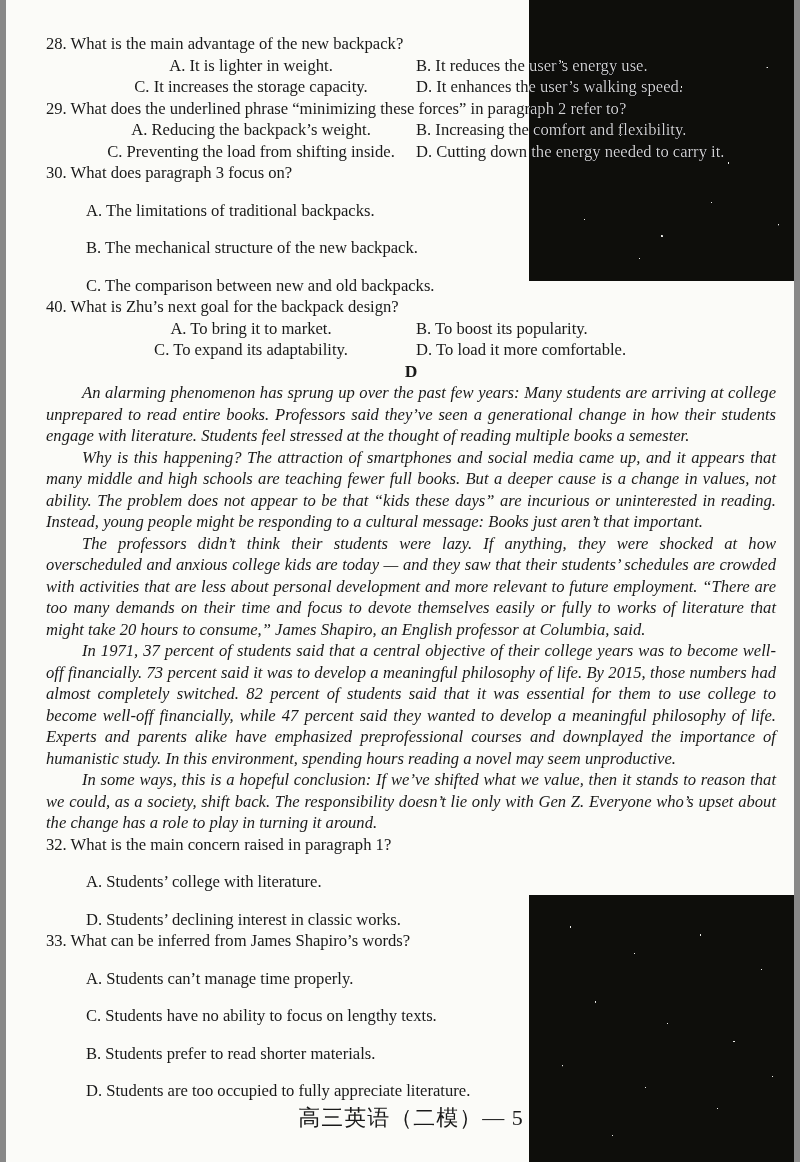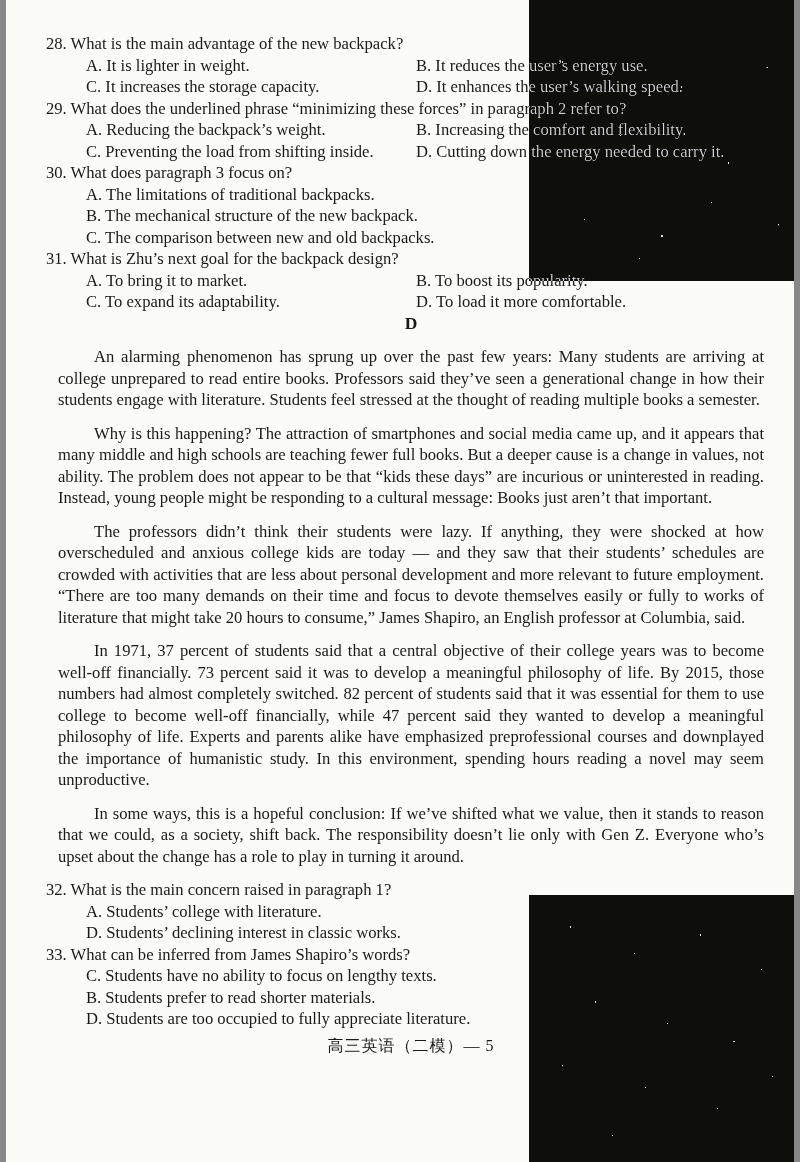--- a/index.html
+++ b/index.html
@@ -17,37 +17,38 @@
     position: absolute;
     left: 40px;
     top: 33px;
     width: 730px;
     font-size: 16.6px;
     line-height: 21.5px;
   }
   .q-head { white-space: nowrap; font-weight: bold; font-weight: 600; }
   
   .q-head, .opt, .opt-single { font-weight: normal; }
-  .opt-row { display: flex; padding-left: 40px; white-space: nowrap; }
+  .opt-row { display: flex; padding-left: 40px; white-space: nowrap; text-align: center; }
   .opt-left { flex: 0 0 330px; width: 330px; }
-  .opt-single { padding-left: 40px; white-space: nowrap; }
+  .opt-single { padding-left: 40px; white-space: nowrap; margin-top: 16px; }
   .section-label {
     text-align: center;
     font-weight: bold;
     font-size: 17.5px;
   }
   .para {
-    margin: 12px;
+    margin: 0;
     text-align: justify;
     text-indent: 36px;
+    font-style: italic;
   }
   .footer {
     margin-top: 5px;
     text-align: center;
-    font-size: 16px;
+    font-size: 22px;
     letter-spacing: 1px;
   }
   
   .scan-black {
     position: absolute;
     background-color: #ededed;
     mix-blend-mode: difference;
     pointer-events: none;
   }
   .scan-top-right {
@@ -115,21 +116,21 @@
     </div>
 
     <div>
       <div class="q-head">30. What does paragraph 3 focus on?</div>
       <div class="opt-single">A. The limitations of traditional backpacks.</div>
       <div class="opt-single">B. The mechanical structure of the new backpack.</div>
       <div class="opt-single">C. The comparison between new and old backpacks.</div>
     </div>
 
     <div>
-      <div class="q-head">31. What is Zhu’s next goal for the backpack design?</div>
+      <div class="q-head">40. What is Zhu’s next goal for the backpack design?</div>
       <div class="opt-row">
         <span class="opt opt-left">A. To bring it to market.</span>
         <span class="opt">B. To boost its popularity.</span>
       </div>
       <div class="opt-row">
         <span class="opt opt-left">C. To expand its adaptability.</span>
         <span class="opt">D. To load it more comfortable.</span>
       </div>
     </div>
 
@@ -144,20 +145,21 @@
     </div>
 
     <div>
       <div class="q-head">32. What is the main concern raised in paragraph 1?</div>
       <div class="opt-single">A. Students’ college with literature.</div>
       <div class="opt-single">D. Students’ declining interest in classic works.</div>
     </div>
 
     <div>
       <div class="q-head">33. What can be inferred from James Shapiro’s words?</div>
+      <div class="opt-single">A. Students can’t manage time properly.</div>
       <div class="opt-single">C. Students have no ability to focus on lengthy texts.</div>
       <div class="opt-single">B. Students prefer to read shorter materials.</div>
       <div class="opt-single">D. Students are too occupied to fully appreciate literature.</div>
     </div>
 
     <div class="footer">高三英语（二模）— 5</div>
 
   </div>
 
   <div class="scan-black scan-top-right"></div>

